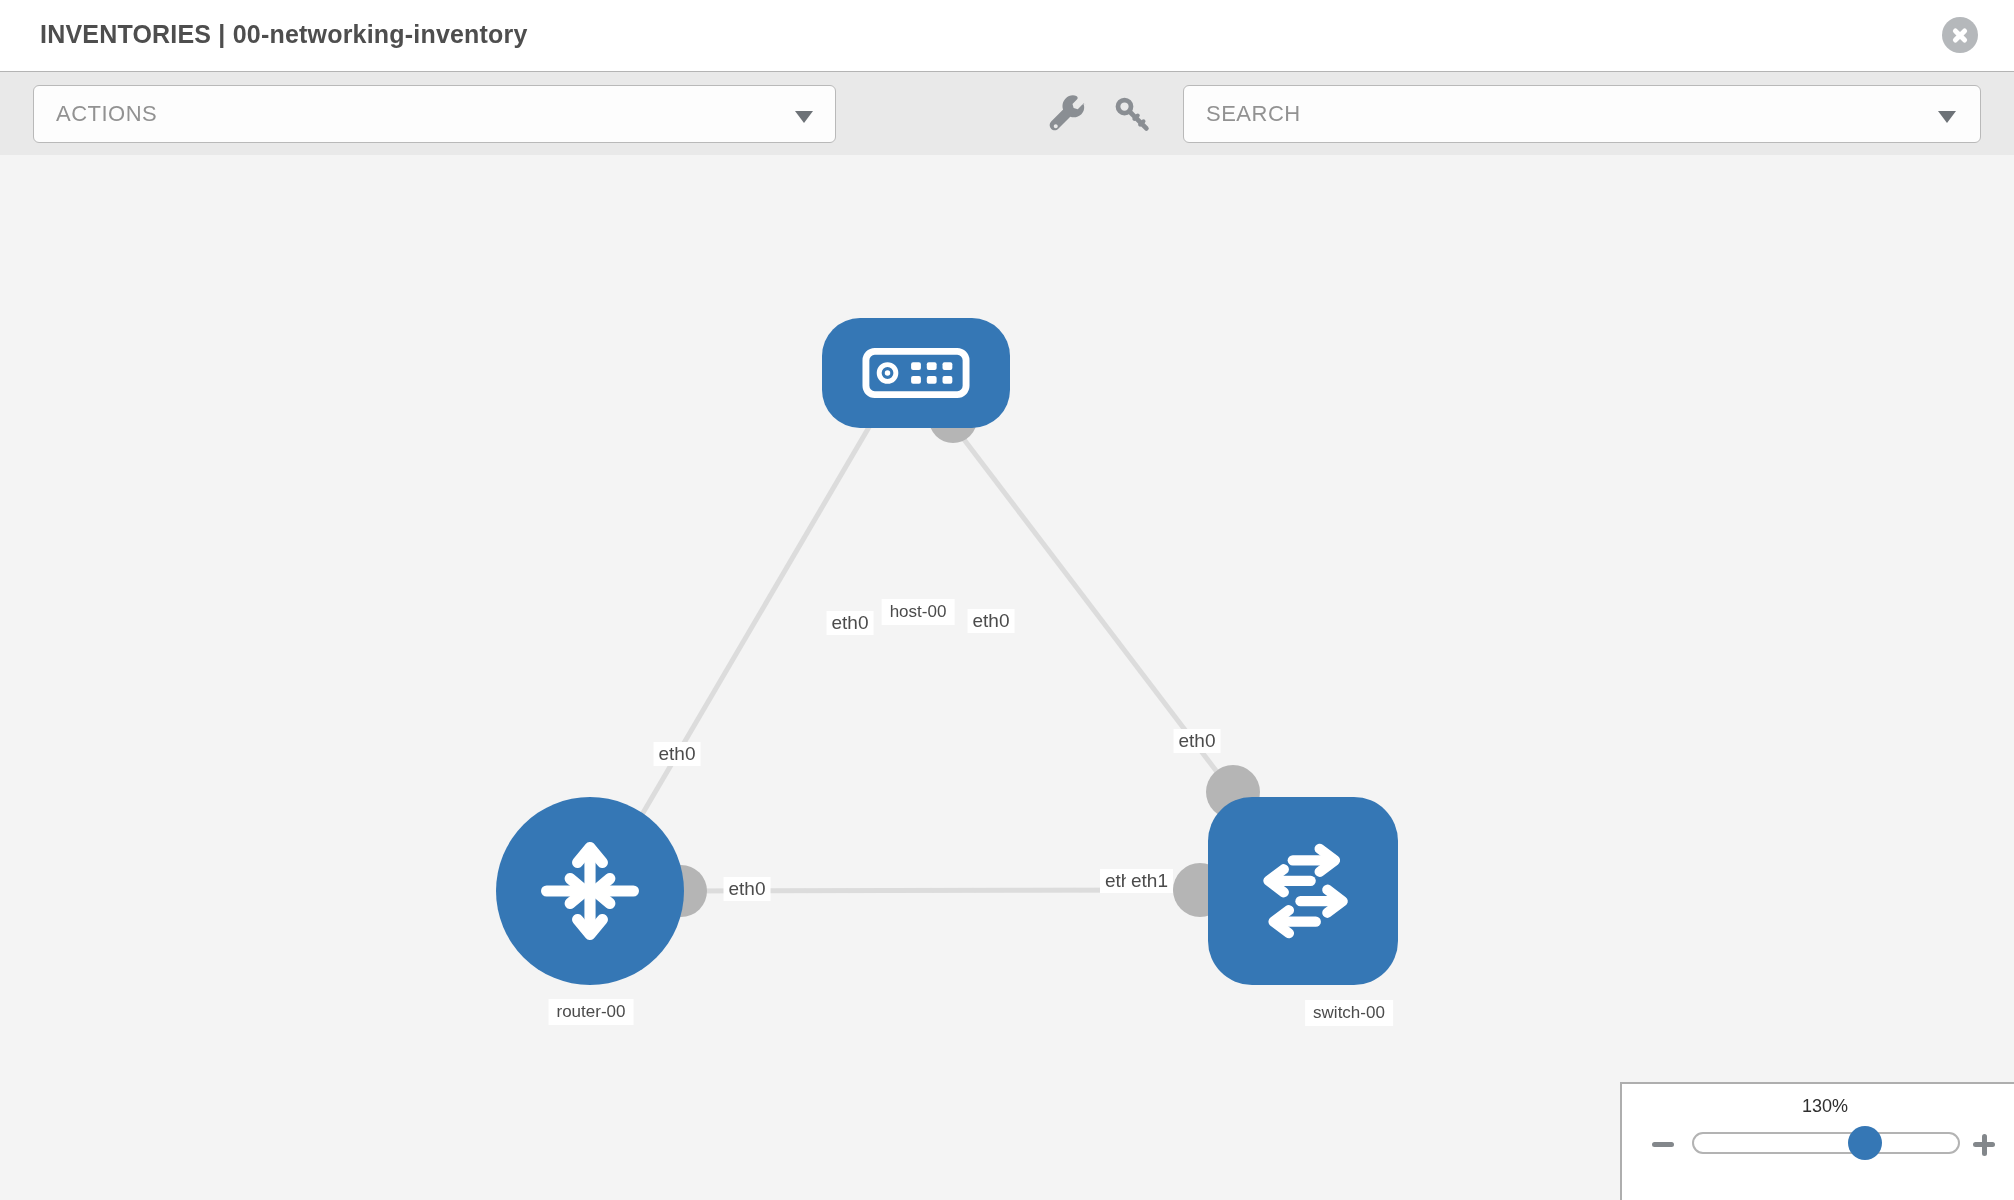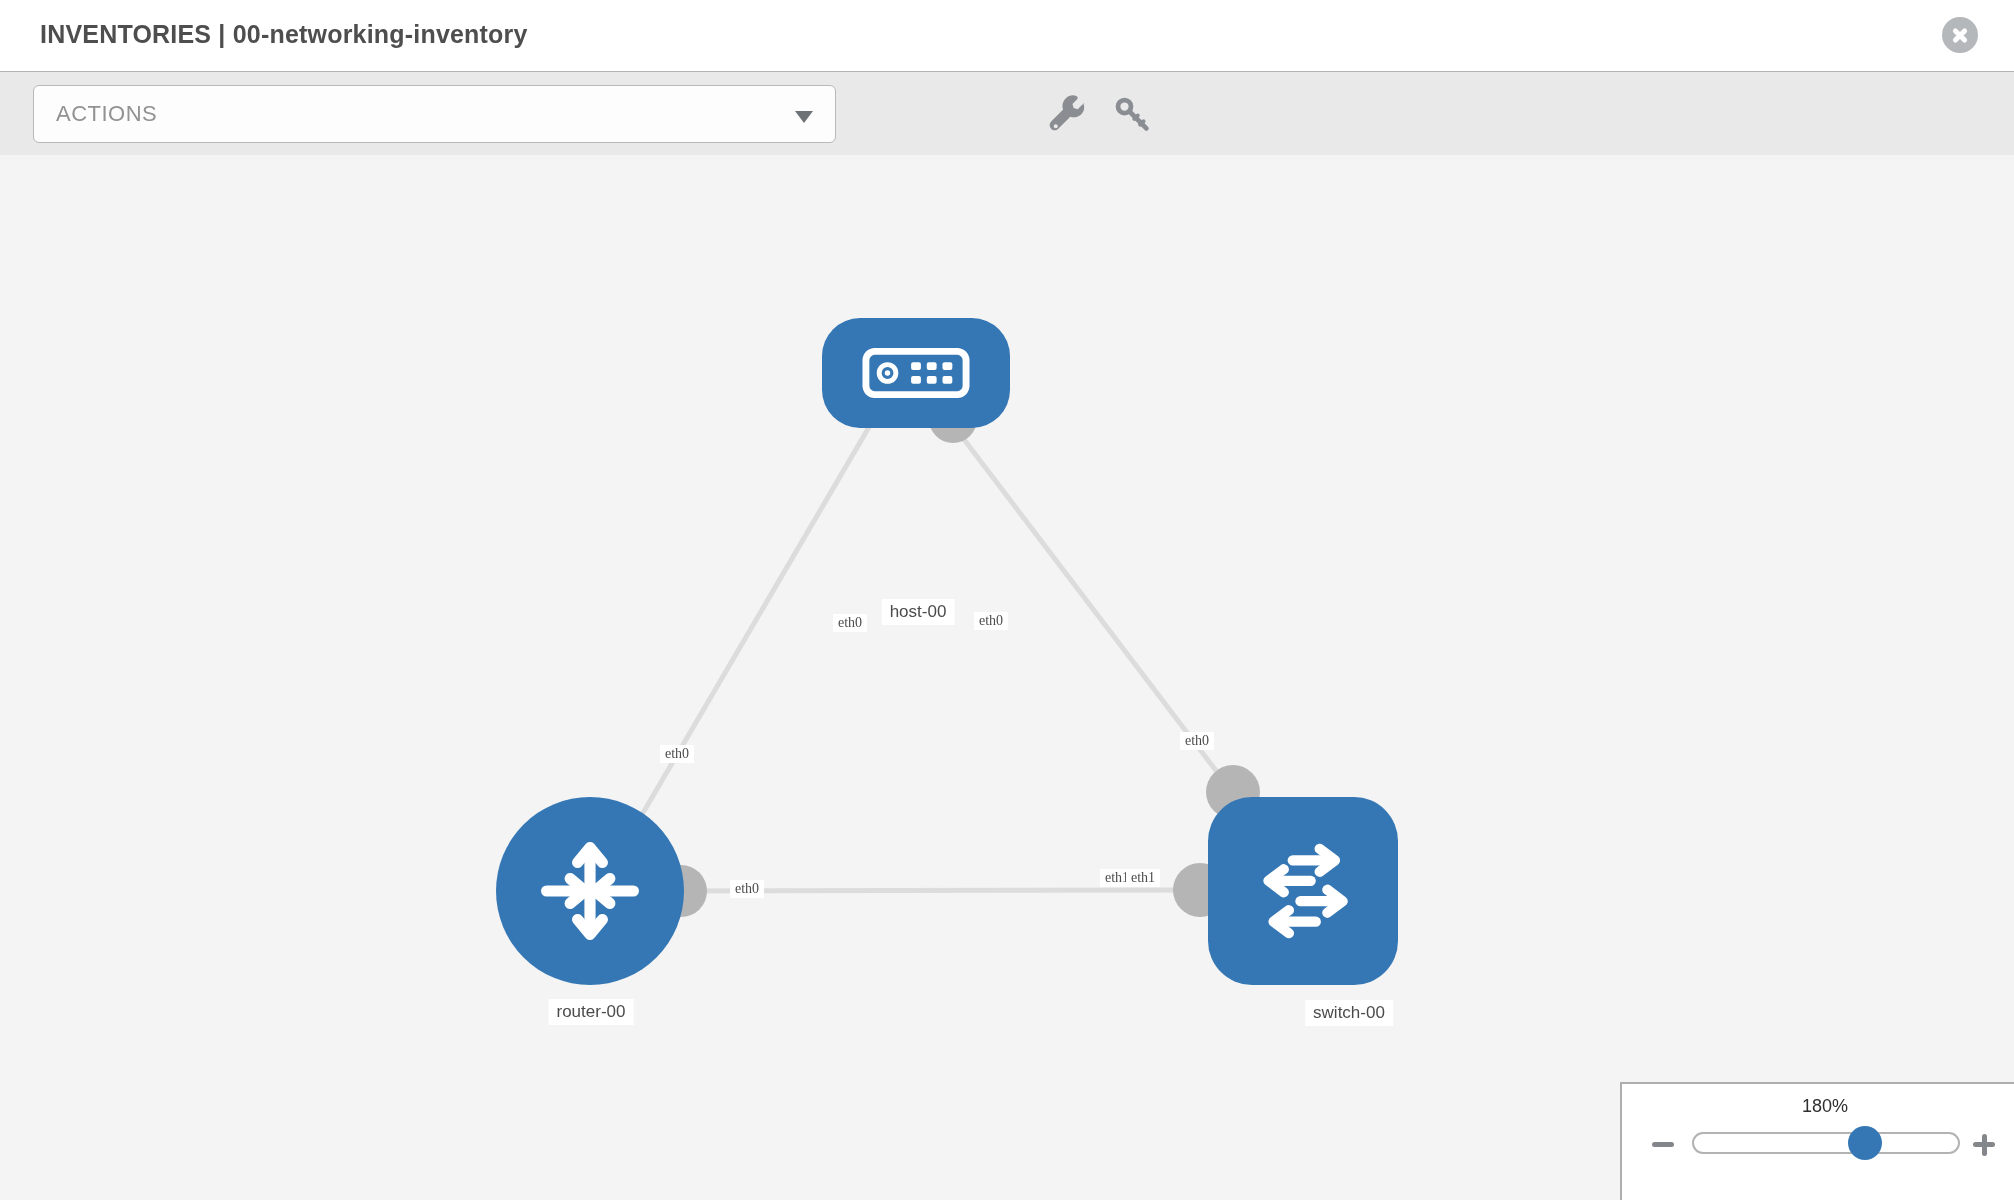--- a/index.html
+++ b/index.html
@@ -41,21 +41,21 @@
   .edges { position:absolute; left:0; top:0; }
 
   .node { position:absolute; background:#3577b5; display:flex;
           align-items:center; justify-content:center; cursor:pointer; z-index:3; }
   .node-host   { left:822px; top:163px; width:188px; height:110px; border-radius:38px; }
   .node-router { left:496px; top:642px; width:188px; height:188px; border-radius:50%; }
   .node-switch { left:1208px; top:642px; width:190px; height:188px; border-radius:44px; }
 
   .lbl { position:absolute; background:#ffffff; color:#4b4b4b; white-space:nowrap; z-index:4; }
   .lbl.name { font-size:17px; padding:3px 8px; transform:translate(-50%,-50%); }
-  .lbl.iface { font-size:14px; padding:1px 5px;font-family:Liberation Serif, serif; }
+  .lbl.iface { font-size:19px; padding:1px 5px; }
   .lbl.ctr { transform:translate(-50%,-50%); }
 
   
   .zoom-panel { position:absolute; left:1620px; top:927px; width:410px; height:150px;
                 background:#ffffff; border:2px solid #aeaeae; z-index:10; }
   .zoom-value { position:absolute; left:203px; top:12px; transform:translateX(-50%);
                 font-size:18px; color:#2f2f2f; }
   .zbar { position:absolute; background:#83878b; border-radius:3px; }
   .zoom-track { position:absolute; left:70px; top:48px; width:268px; height:22px;
                 background:#ffffff; border:2px solid #b3b3b3; border-radius:12px; cursor:pointer; }
@@ -90,20 +90,24 @@
     <svg width="40" height="40" viewBox="0 0 32 32">
       <g stroke="#8a8e93" fill="none" stroke-linecap="round">
         <circle cx="10" cy="10" r="5.2" stroke-width="3.8"></circle>
         <path d="M14 14 L27.5 27.5" stroke-width="3.8"></path>
         <path d="M20.6 17.2 l-2.7 2.7" stroke-width="3.2"></path>
         <path d="M25.2 21.8 l-2.7 2.7" stroke-width="3.2"></path>
       </g>
     </svg>
   </div>
 
+  <div class="select-box search-box">
+    <span class="ph">SEARCH</span>
+    <span class="caret"></span>
+  </div>
 </div>
 
 <div class="canvas">
 
   <svg class="edges" width="2014" height="1045" viewBox="0 0 2014 1045">
 
     <line x1="872" y1="267" x2="640" y2="663" stroke="#dcdcdc" stroke-width="5"></line>
     <line x1="953" y1="270" x2="1233" y2="638" stroke="#dcdcdc" stroke-width="5"></line>
     <line x1="681" y1="736" x2="1200" y2="735" stroke="#dcdcdc" stroke-width="5"></line>
 
@@ -165,21 +169,21 @@
 
   <div class="lbl iface ctr" style="left:850px;  top:468px;">eth0</div>
   <div class="lbl iface ctr" style="left:991px;  top:466px;">eth0</div>
   <div class="lbl iface ctr" style="left:677px;  top:599px;">eth0</div>
   <div class="lbl iface ctr" style="left:1197px; top:586px;">eth0</div>
   <div class="lbl iface ctr" style="left:747px;  top:734px;">eth0</div>
   <div class="lbl iface" style="left:1100px; top:714px;">eth1</div>
   <div class="lbl iface" style="left:1126px; top:714px;">eth1</div>
 
   <div class="zoom-panel">
-    <div class="zoom-value">180%</div>
+    <div class="zoom-value">130%</div>
     <div class="zbar" style="left:30px; top:58px; width:22px; height:5px;"></div>
     <div class="zoom-track"></div>
     <div class="zoom-handle"></div>
     <div>
       <div class="zbar" style="left:351px; top:58px; width:22px; height:5px;"></div>
       <div class="zbar" style="left:359.5px; top:49.5px; width:5px; height:22px;"></div>
     </div>
   </div>
 
 </div>

